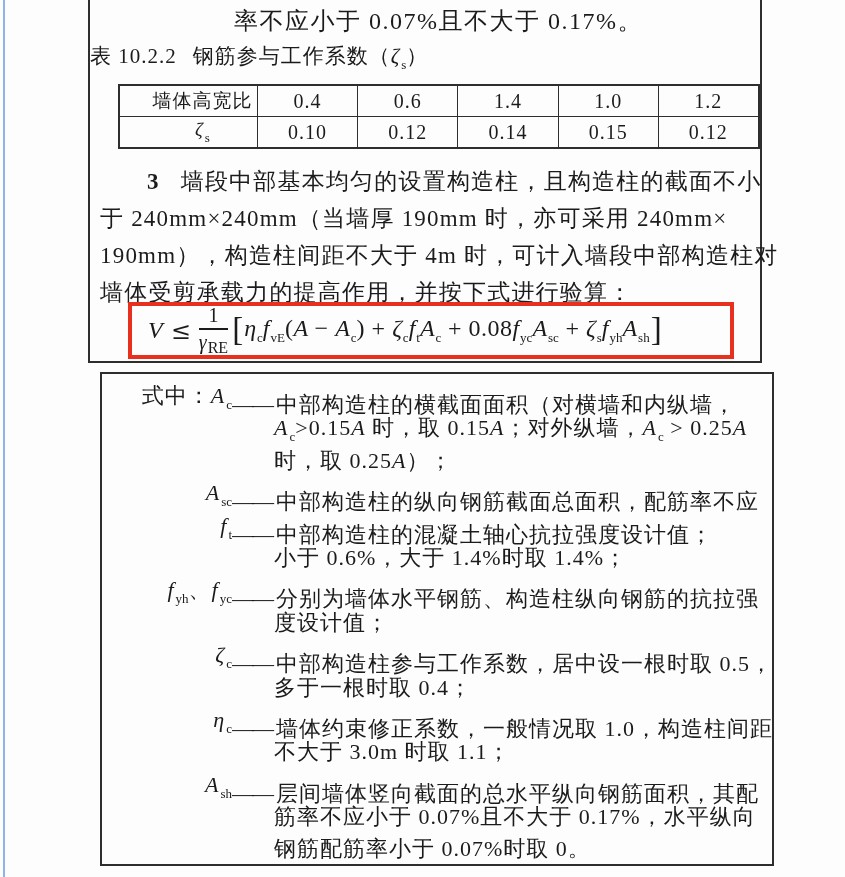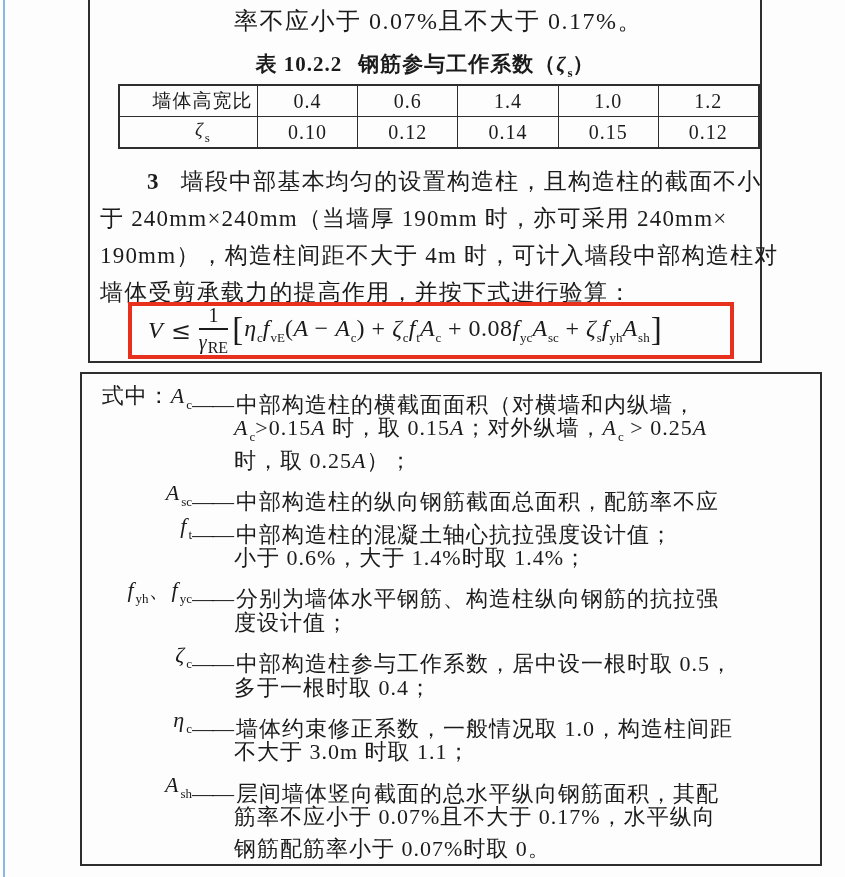--- a/index.html
+++ b/index.html
@@ -10,21 +10,21 @@
   }
   
   .blue-line{position:absolute;left:3px;top:0;width:2px;height:877px;background:#8cb6e6;}
 
   
   .top-section{
     position:absolute;left:88px;top:0;width:674px;height:363px;box-sizing:border-box;
     border-left:2px solid #2e2e2e;border-right:2px solid #2e2e2e;border-bottom:2px solid #2e2e2e;
   }
   .intro{position:absolute;left:144px;top:5px;font-size:24px;letter-spacing:1.5px;white-space:nowrap;}
-  .caption{position:absolute;left:0;top:50px;width:100%;text-align:center;font-weight:bold;font-size:21px;letter-spacing:1px;white-space:nowrap;}
+  .caption{position:absolute;left:0;top:42px;width:100%;text-align:left;font-weight:normal;font-size:21px;letter-spacing:1px;white-space:nowrap;}
   .caption .cap-prefix{margin-right:16px;}
 
   table.gb-table{position:absolute;left:28px;top:84px;border-collapse:collapse;border:2px solid #2e2e2e;font-size:20px;table-layout:fixed;}
   table.gb-table td{border:1.5px solid #2e2e2e;text-align:center;height:30px;padding:0;letter-spacing:1px;}
   table.gb-table td.hd{width:110px;font-size:19px;padding-left:28px;}
   table.gb-table td.cell{width:100px;}
 
   .para{position:absolute;left:10px;top:163px;font-size:23px;line-height:37px;letter-spacing:1.2px;}
   .p-line{white-space:nowrap;}
   .p-line.first{padding-left:47px;}
@@ -41,22 +41,22 @@
   .f-rel{margin-right:8px;font-family:"DejaVu Serif",serif;}
   .frac{display:inline-flex;flex-direction:column;align-items:center;line-height:1;margin-right:3px;}
   .frac .num{font-size:20px;padding:0 8px 3px;}
   .frac .den{border-top:2px solid #1b1b1b;font-size:20px;padding-top:2px;}
   .frac .den .ms{font-size:16px;vertical-align:-4px;}
   .bracket{font-size:33px;display:inline-block;transform:scaleY(1.05);margin:0 1px;position:relative;top:-2px;}
   .f-terms .tk{letter-spacing:0.5px;}
 
   
   .def-box{
-    position:absolute;left:80px;top:372px;width:742px;height:494px;box-sizing:border-box;
-    border:2px solid #2e2e2e;overflow:hidden;padding-top:6px;
+    position:absolute;left:100px;top:372px;width:674px;height:494px;box-sizing:border-box;
+    border:2px solid #2e2e2e;overflow:hidden;padding-top:6px;padding-left:20px;
   }
   .def-line{height:32.4px;line-height:32.4px;font-size:22px;letter-spacing:1px;padding-left:10px;white-space:nowrap;}
   .def-line.cont{padding-left:152px;}
   .symcol{display:inline-block;width:100px;text-align:right;vertical-align:bottom;}
   .dash{display:inline-block;width:44px;overflow:hidden;letter-spacing:-2px;vertical-align:bottom;}
 </style>
 </head>
 <body>
 
 <div class="blue-line"></div>

